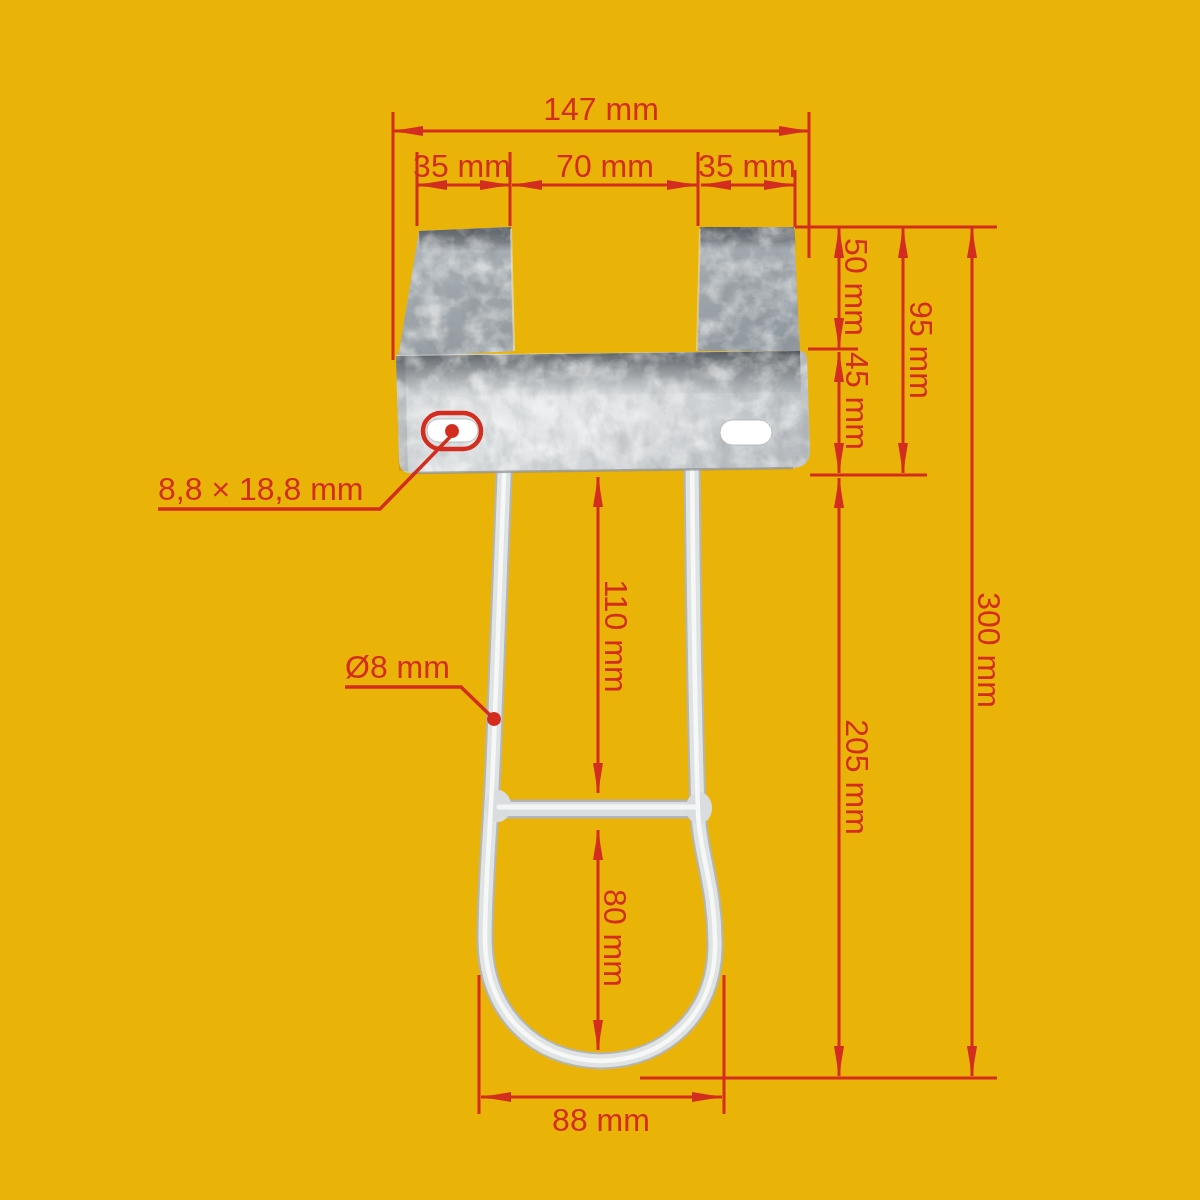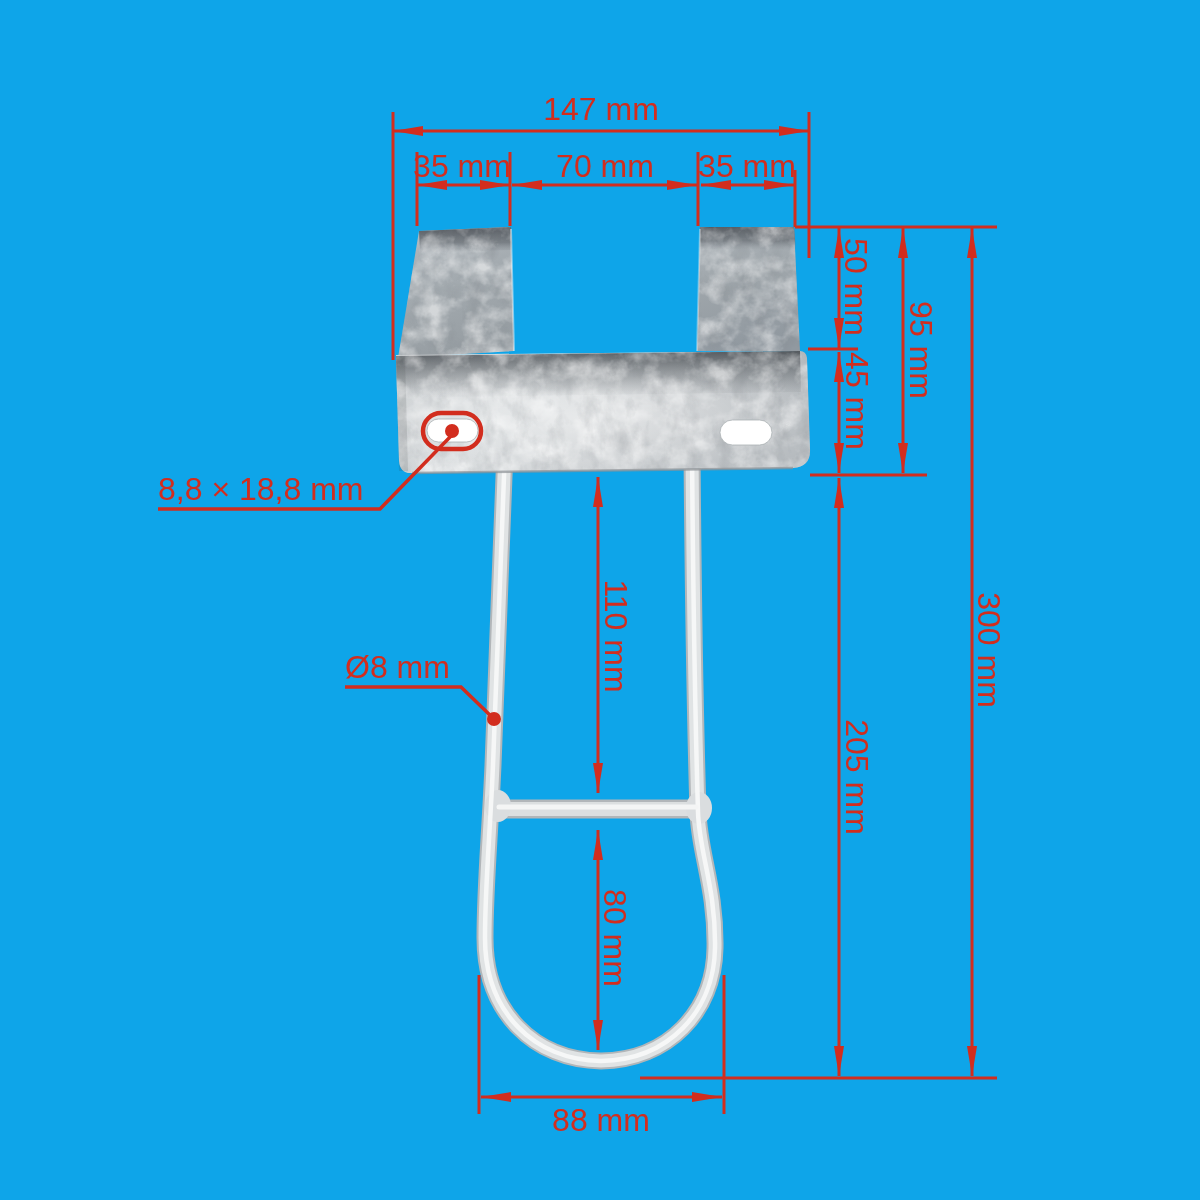--- a/index.html
+++ b/index.html
@@ -1,16 +1,16 @@
 <!DOCTYPE html>
 <html><head>
 <meta charset="utf-8">
 <style>
   html,body{margin:0;padding:0;background:#ffffff;}
-  .stage{position:relative;width:1200px;height:1200px;background:#0ea5e9;overflow:hidden;}
+  .stage{position:relative;width:1200px;height:1200px;background:#eab308;overflow:hidden;}
   .stage svg{position:absolute;left:0;top:0;}
   .dimline{stroke:#d22d1e;stroke-width:3;fill:none;}
   .extline{stroke:#d22d1e;stroke-width:3;fill:none;}
   .leader{stroke:#d22d1e;stroke-width:3.5;fill:none;}
   .dimtext{font-family:"Liberation Sans",sans-serif;font-size:32px;fill:#d22d1e;}
   .wireOuter{stroke:#b2b6b9;stroke-width:17;fill:none;stroke-linecap:round;}
   .wireMid{stroke:#e0e3e4;stroke-width:13;fill:none;stroke-linecap:round;}
   .wireHi{stroke:#f6f7f7;stroke-width:4.5;fill:none;stroke-linecap:round;}
   .barOuter{stroke:#b2b6b9;stroke-width:19;fill:none;stroke-linecap:round;}
   .barMid{stroke:#dcdfe0;stroke-width:14;fill:none;stroke-linecap:round;}

